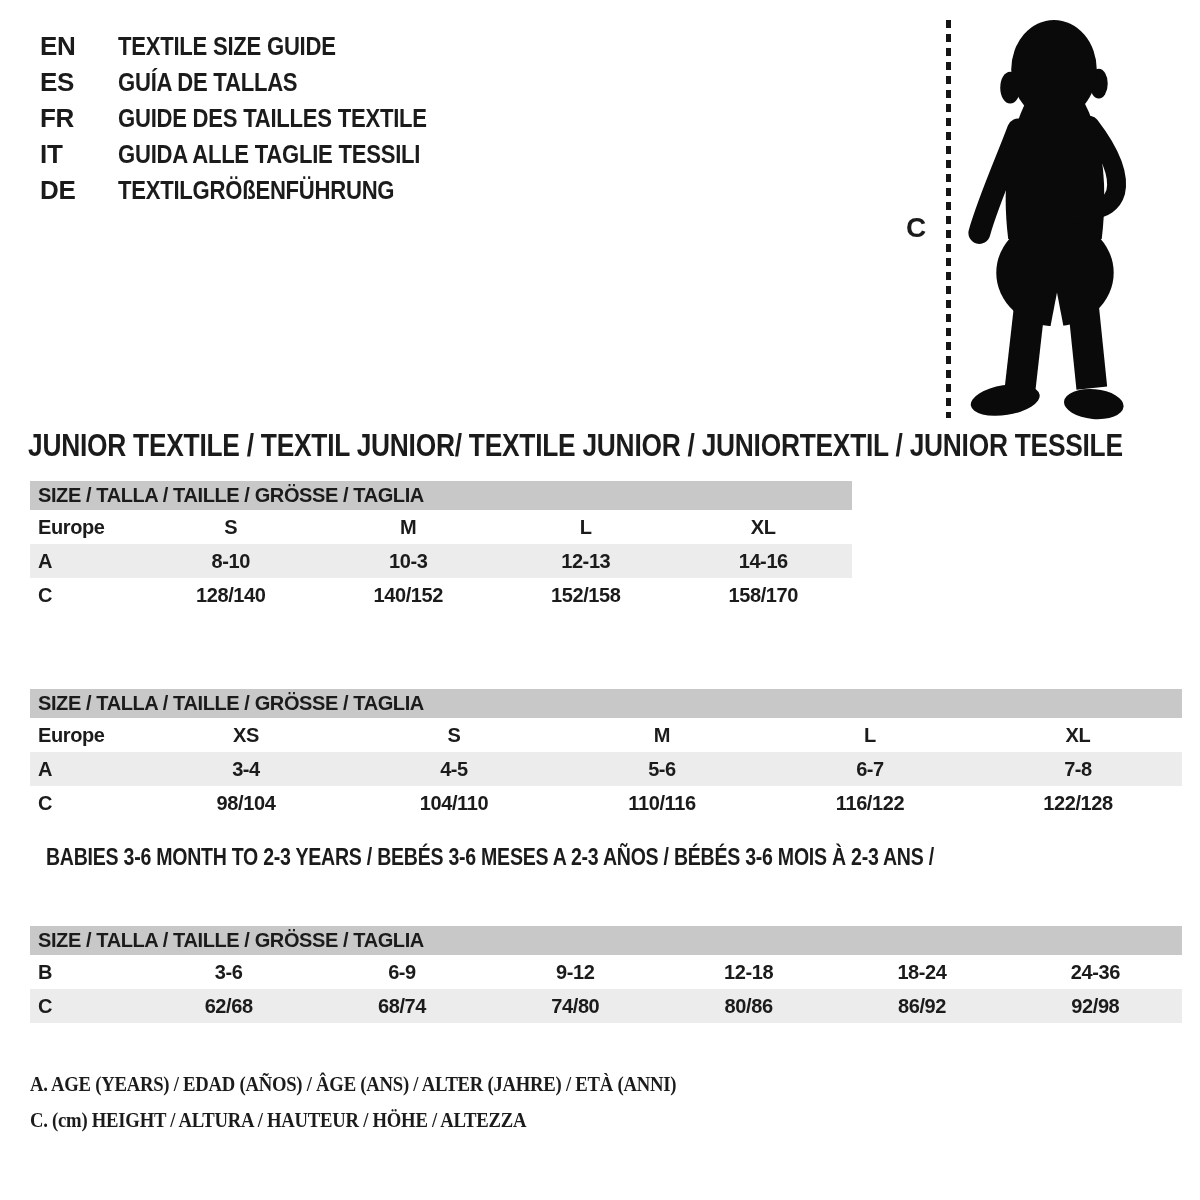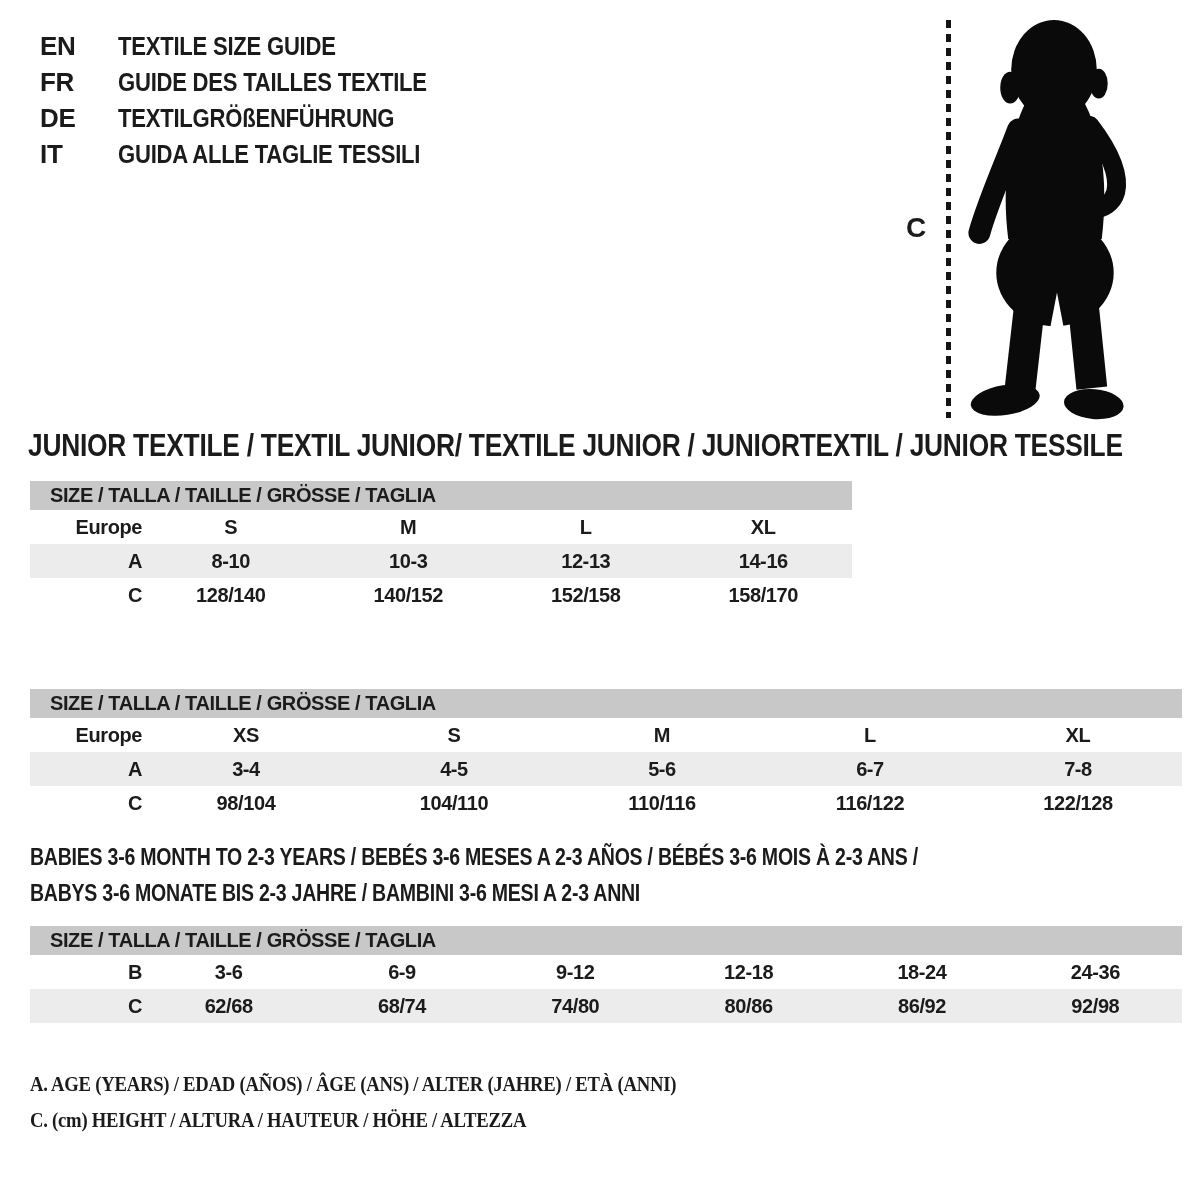--- a/index.html
+++ b/index.html
@@ -86,37 +86,37 @@
     letter-spacing:-0.4px;
     text-align:center;
     padding:0;
     height:34px;
     overflow:hidden;
     white-space:nowrap;
   }
   .size-table tr.head-row td{
     background:#c8c8c8;
     text-align:left;
-    padding-left:20px;
+    padding-left:8px;
     height:29px;
   }
   .size-table td.lbl{
-    text-align:right;
+    text-align:left;
     padding-left:8px;
   }
   .size-table tr.alt td{
     background:#ececec;
   }
   .w-junior{width:822px;}
   .w-full{width:1152px;}
   col.label-col{width:112px;}
   
   .babies-title-line{
     position:absolute;
-    left:30px;
+    left:46px;
     font-size:23px;
     font-weight:700;
     letter-spacing:-0.3px;
     line-height:28px;
     white-space:nowrap;
   }
   
   .footnotes{
     position:absolute;
     left:30px; top:1066px;font-family:Liberation Serif, serif;
@@ -133,27 +133,30 @@
 </head>
 <body>
 
 <div class="page">
 
   <section class="langs">
     <div class="lang-row">
       <span class="lang-code">EN</span><span class="lang-title cond">TEXTILE SIZE GUIDE</span>
     </div>
     <div class="lang-row">
+      <span class="lang-code">ES</span><span class="lang-title cond">GUÍA DE TALLAS</span>
+    </div>
+    <div class="lang-row">
       <span class="lang-code">FR</span><span class="lang-title cond">GUIDE DES TAILLES TEXTILE</span>
     </div>
     <div class="lang-row">
+      <span class="lang-code">IT</span><span class="lang-title cond">GUIDA ALLE TAGLIE TESSILI</span>
+    </div>
+    <div class="lang-row">
       <span class="lang-code">DE</span><span class="lang-title cond">TEXTILGRÖßENFÜHRUNG</span>
-    </div>
-    <div class="lang-row">
-      <span class="lang-code">IT</span><span class="lang-title cond">GUIDA ALLE TAGLIE TESSILI</span>
     </div>
   </section>
 
   <div class="measure-line"></div>
   <div class="measure-label">C</div>
 
   <svg class="toddler" width="180" height="408" viewBox="0 0 180 410" aria-hidden="true">
     <g fill="#0a0a0a">
 
       <ellipse cx="48" cy="76" rx="10" ry="16"></ellipse>
@@ -253,23 +256,20 @@
       <td>104/110</td>
       <td>110/116</td>
       <td>116/122</td>
       <td>122/128</td>
     </tr>
   </tbody>
     </table>
 
   <div class="babies-title-line" style="top:843px">
     <span class="cond">BABIES 3-6 MONTH TO 2-3 YEARS / BEBÉS 3-6 MESES A 2-3 AÑOS / BÉBÉS 3-6 MOIS À 2-3 ANS /</span>
-  </div>
-  <div class="babies-title-line" style="top:879px">
-    <span class="cond">BABYS 3-6 MONATE BIS 2-3 JAHRE / BAMBINI 3-6 MESI A 2-3 ANNI</span>
   </div>
   <table class="size-table w-full" style="top:926px">
     <colgroup>
         <col class="label-col">
         <col>
         <col>
         <col>
         <col>
         <col>
         <col>

